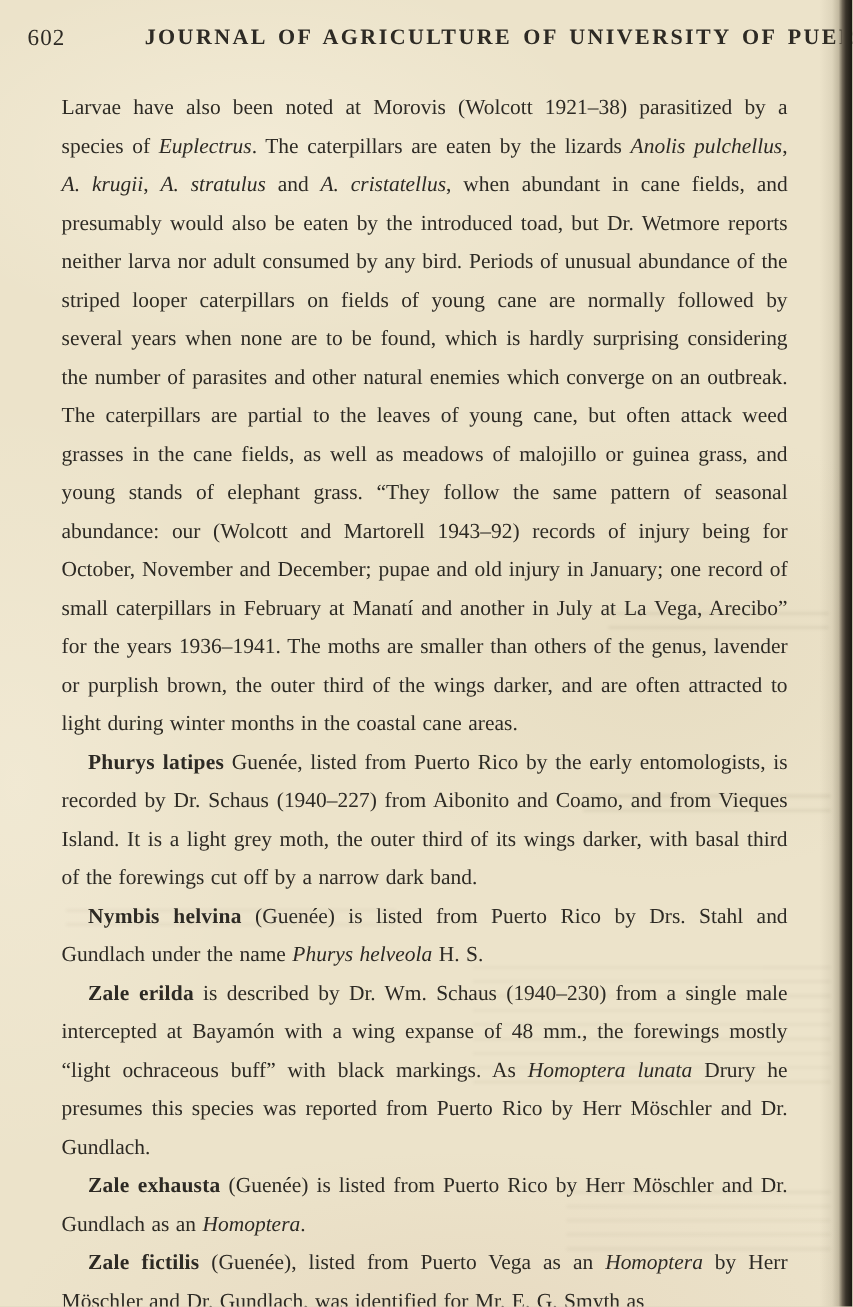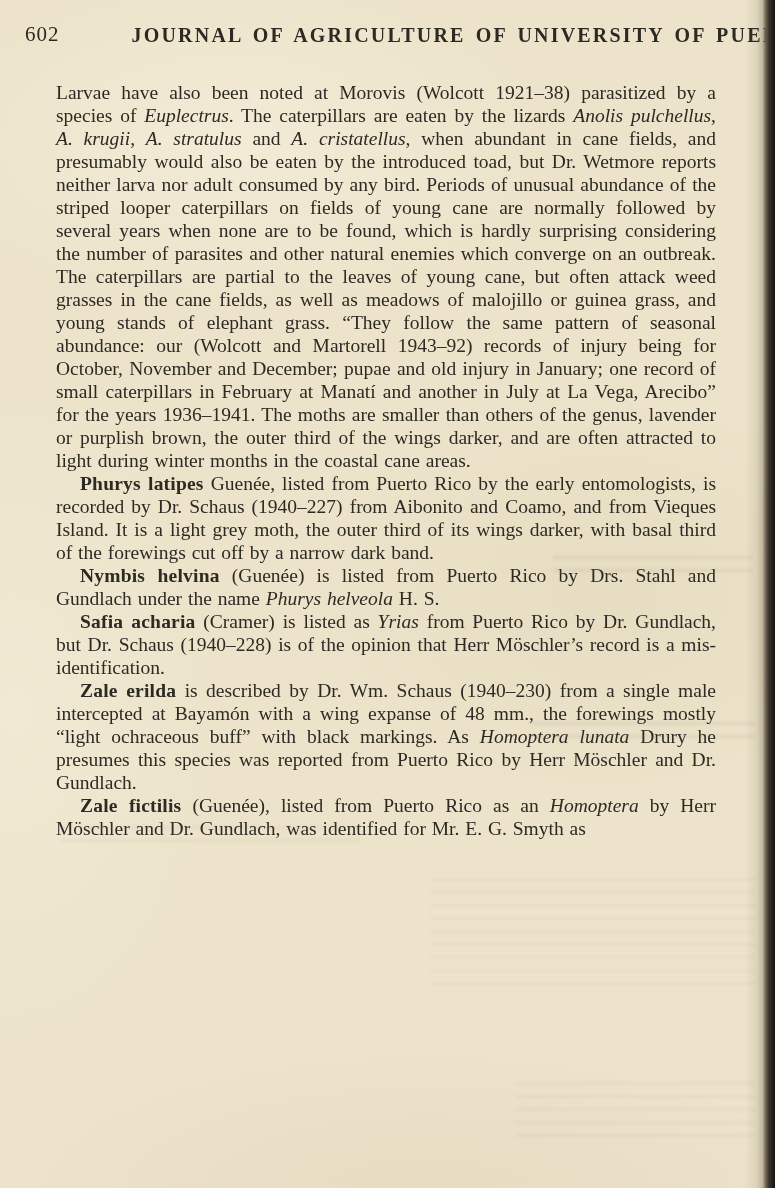--- a/index.html
+++ b/index.html
@@ -20,21 +20,21 @@
       radial-gradient(ellipse 600px 220px at 55% 101%, rgba(205,170,145,0.14), transparent 70%),
       radial-gradient(ellipse 300px 500px at 2% 60%, rgba(255,250,238,0.25), transparent 70%),
       var(--paper, #ece3ca);
   }
   .running-head {
     position: absolute;
     top: 22px;
     left: 25px;
     right: 70px;
     display: flex;
-    align-items: flex-end;
+    align-items: center;
     white-space: nowrap;
     gap: 36px;
   }
   .page-num {
     font-size: 21px;
     letter-spacing: 1px;
     font-weight: normal;
   }
   .journal-title {
     margin-left: 36px;
@@ -45,21 +45,21 @@
   }
   .text-body {
     position: absolute;
     top: 81px;
     left: 56px;
     width: 660px;
   }
   .para {
     margin: 0;
     font-size: 19.5px;
-    line-height: 23px;
+    line-height: 35px;
     text-align: justify;
     text-indent: 0;
     word-spacing: 1px;
   }
   .para.indent { text-indent: 24px; }
   .seg-italic { font-style: italic; }
   .seg-bold { font-weight: bold; letter-spacing: 0.2px; }
   
   .page-edge {
     position: absolute;
@@ -98,23 +98,23 @@
 
   <div class="running-head">
     <span class="page-num">602</span>
     <span class="journal-title">JOURNAL OF AGRICULTURE OF UNIVERSITY OF PUERTO RICO</span>
   </div>
 
   <div class="text-body">
       <p class="para"><span>Larvae have also been noted at Morovis (Wolcott 1921–38) parasitized by a species of </span><span class="seg-italic">Euplectrus</span><span>. The caterpillars are eaten by the lizards </span><span class="seg-italic">Anolis pulchellus</span><span>, </span><span class="seg-italic">A. krugii</span><span>, </span><span class="seg-italic">A. stratulus</span><span> and </span><span class="seg-italic">A. cristatellus</span><span>, when abundant in cane fields, and presumably would also be eaten by the introduced toad, but Dr. Wetmore reports neither larva nor adult consumed by any bird. Periods of unusual abundance of the striped looper caterpillars on fields of young cane are normally followed by several years when none are to be found, which is hardly surprising considering the number of parasites and other natural enemies which converge on an outbreak. The caterpillars are partial to the leaves of young cane, but often attack weed grasses in the cane fields, as well as meadows of malojillo or guinea grass, and young stands of elephant grass. “They follow the same pattern of seasonal abundance: our (Wolcott and Martorell 1943–92) records of injury being for October, November and December; pupae and old injury in January; one record of small caterpillars in February at Manatí and another in July at La Vega, Arecibo” for the years 1936–1941. The moths are smaller than others of the genus, lavender or purplish brown, the outer third of the wings darker, and are often attracted to light during winter months in the coastal cane areas.</span></p>
       <p class="para indent"><span class="seg-bold">Phurys latipes</span><span> Guenée, listed from Puerto Rico by the early entomologists, is recorded by Dr. Schaus (1940–227) from Aibonito and Coamo, and from Vieques Island. It is a light grey moth, the outer third of its wings darker, with basal third of the forewings cut off by a narrow dark band.</span></p>
       <p class="para indent"><span class="seg-bold">Nymbis helvina</span><span> (Guenée) is listed from Puerto Rico by Drs. Stahl and Gundlach under the name </span><span class="seg-italic">Phurys helveola</span><span> H. S.</span></p>
-      <p class="para indent"><span class="seg-bold">Safia acharia</span><span> (Cramer) is listed as </span><span class="seg-italic">Yrias</span><span> from Puerto Rico by Dr. Gundlach, but Dr. Schaus (1940–228) is of the opinion that Herr Möschler’s record is a mis-identification.</span></p>
       <p class="para indent"><span class="seg-bold">Zale erilda</span><span> is described by Dr. Wm. Schaus (1940–230) from a single male intercepted at Bayamón with a wing expanse of 48 mm., the forewings mostly “light ochraceous buff” with black markings. As </span><span class="seg-italic">Homoptera lunata</span><span> Drury he presumes this species was reported from Puerto Rico by Herr Möschler and Dr. Gundlach.</span></p>
-      <p class="para indent"><span class="seg-bold">Zale fictilis</span><span> (Guenée), listed from Puerto Rico as an </span><span class="seg-italic">Homoptera</span><span> by Herr Möschler and Dr. Gundlach, was identified for Mr. E. G. Smyth as</span></p>
+      <p class="para indent"><span class="seg-bold">Zale exhausta</span><span> (Guenée) is listed from Puerto Rico by Herr Möschler and Dr. Gundlach as an </span><span class="seg-italic">Homoptera</span><span>.</span></p>
+      <p class="para indent"><span class="seg-bold">Zale fictilis</span><span> (Guenée), listed from Puerto Vega as an </span><span class="seg-italic">Homoptera</span><span> by Herr Möschler and Dr. Gundlach, was identified for Mr. E. G. Smyth as</span></p>
     </div>
 
   <div class="smudge s1"></div>
   <div class="smudge s2"></div>
   <div class="smudge s3"></div>
   <div class="smudge s4"></div>
   <div class="smudge s5"></div>
 
   <div class="page-edge"></div>
 

